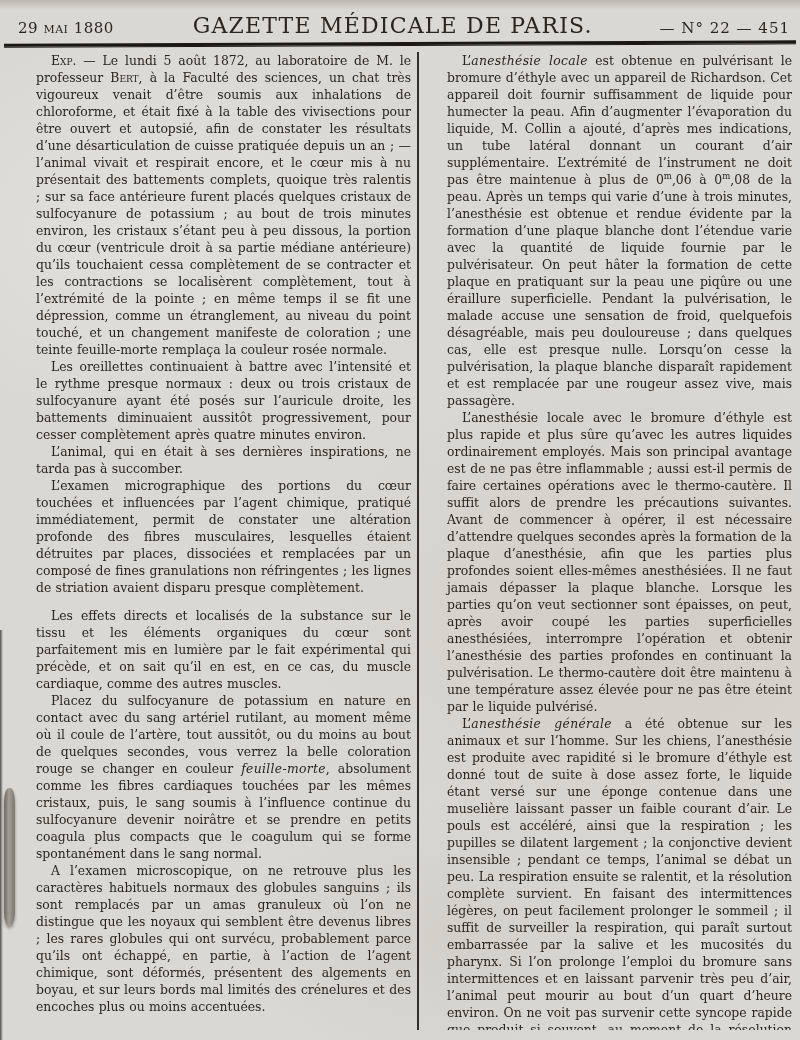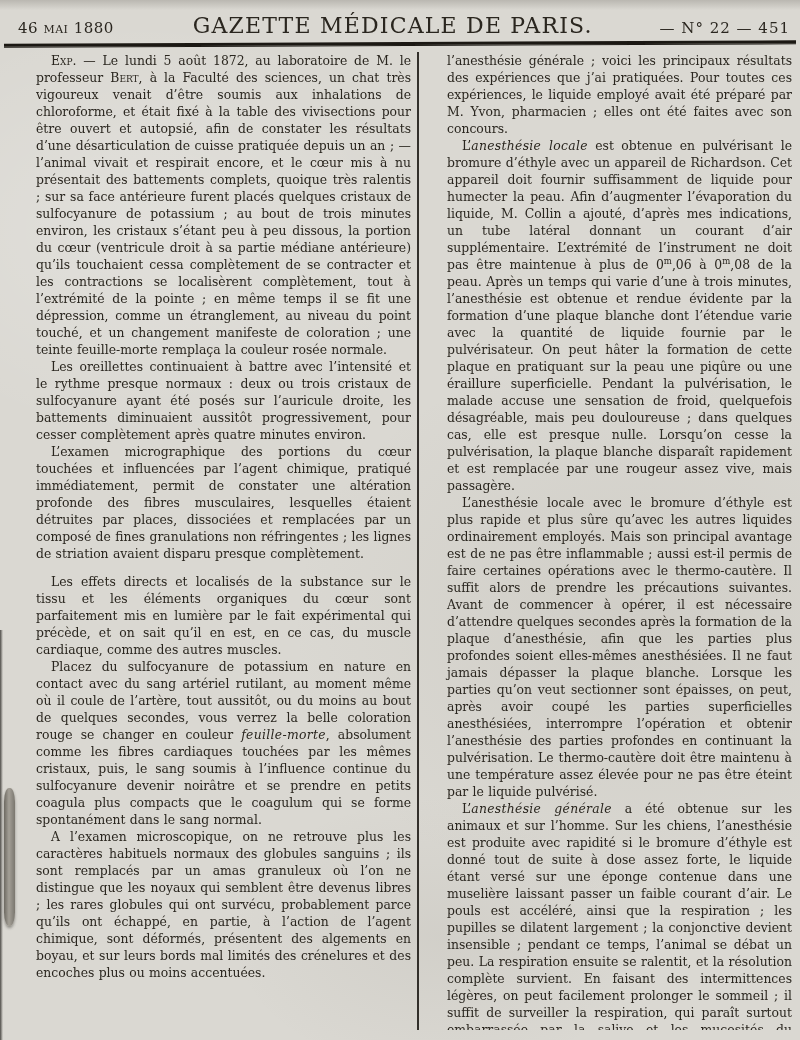--- a/index.html
+++ b/index.html
@@ -77,45 +77,45 @@
   .top-ghost{
     position:absolute;left:0;top:0;width:800px;height:10px;
     background:linear-gradient(to bottom,rgba(90,86,78,.25),rgba(0,0,0,0));
     pointer-events:none;
   }
 </style>
 </head>
 <body>
 
 <header class="masthead">
-  <span class="m-date"><span>46</span> <span class="month">mai</span> <span>1880</span></span>
+  <span class="m-date"><span>29</span> <span class="month">mai</span> <span>1880</span></span>
   <span class="m-title">GAZETTE MÉDICALE DE PARIS.</span>
   <span class="m-issue">— N° 22 — 451</span>
 </header>
 <div class="masthead-rule"></div>
 
 <main class="columns">
 
   <section class="col col-left">
     <div>
         <p class="para"><span class="sc">Exp.</span><span> — Le lundi 5 août 1872, au laboratoire de M. le professeur </span><span class="sc">Bert</span><span>, à la Faculté des sciences, un chat très vigoureux venait d’être soumis aux inhalations de chloroforme, et était fixé à la table des vivisections pour être ouvert et autopsié, afin de constater les résultats d’une désarticulation de cuisse pratiquée depuis un an ; — l’animal vivait et respirait encore, et le cœur mis à nu présentait des battements complets, quoique très ralentis ; sur sa face antérieure furent placés quelques cristaux de sulfocyanure de potassium ; au bout de trois minutes environ, les cristaux s’étant peu à peu dissous, la portion du cœur (ventricule droit à sa partie médiane antérieure) qu’ils touchaient cessa complètement de se contracter et les contractions se localisèrent complètement, tout à l’extrémité de la pointe ; en même temps il se fit une dépression, comme un étranglement, au niveau du point touché, et un changement manifeste de coloration ; une teinte feuille-morte remplaça la couleur rosée normale.</span></p>
         <p class="para"><span>Les oreillettes continuaient à battre avec l’intensité et le rythme presque normaux : deux ou trois cristaux de sulfocyanure ayant été posés sur l’auricule droite, les battements diminuaient aussitôt progressivement, pour cesser complètement après quatre minutes environ.</span></p>
+        <p class="para"><span>L’animal, qui en était à ses dernières inspirations, ne tarda pas à succomber.</span></p>
         <p class="para"><span>L’examen micrographique des portions du cœur touchées et influencées par l’agent chimique, pratiqué immédiatement, permit de constater une altération profonde des fibres musculaires, lesquelles étaient détruites par places, dissociées et remplacées par un composé de fines granulations non réfringentes ; les lignes de striation avaient disparu presque complètement.</span></p>
         <p class="para spaced"><span>Les effets directs et localisés de la substance sur le tissu et les éléments organiques du cœur sont parfaitement mis en lumière par le fait expérimental qui précède, et on sait qu’il en est, en ce cas, du muscle cardiaque, comme des autres muscles.</span></p>
         <p class="para"><span>Placez du sulfocyanure de potassium en nature en contact avec du sang artériel rutilant, au moment même où il coule de l’artère, tout aussitôt, ou du moins au bout de quelques secondes, vous verrez la belle coloration rouge se changer en couleur </span><i>feuille-morte</i><span>, absolument comme les fibres cardiaques touchées par les mêmes cristaux, puis, le sang soumis à l’influence continue du sulfocyanure devenir noirâtre et se prendre en petits coagula plus compacts que le coagulum qui se forme spontanément dans le sang normal.</span></p>
         <p class="para"><span>A l’examen microscopique, on ne retrouve plus les caractères habituels normaux des globules sanguins ; ils sont remplacés par un amas granuleux où l’on ne distingue que les noyaux qui semblent être devenus libres ; les rares globules qui ont survécu, probablement parce qu’ils ont échappé, en partie, à l’action de l’agent chimique, sont déformés, présentent des algements en boyau, et sur leurs bords mal limités des crénelures et des encoches plus ou moins accentuées.</span></p>
       </div>
 
   </section>
 
   <div class="col-divider"></div>
 
   <section class="col col-right">
     <div>
-        <p class="para noindent"><span>l’anesthésie générale ; voici les principaux résultats des expériences que j’ai pratiquées. Pour toutes ces expériences, le liquide employé avait été préparé par M. Yvon, pharmacien ; elles ont été faites avec son concours.</span></p>
         <p class="para"><span>L’</span><i>anesthésie locale</i><span> est obtenue en pulvérisant le bromure d’éthyle avec un appareil de Richardson. Cet appareil doit fournir suffisamment de liquide pour humecter la peau. Afin d’augmenter l’évaporation du liquide, M. Collin a ajouté, d’après mes indications, un tube latéral donnant un courant d’air supplémentaire. L’extrémité de l’instrument ne doit pas être maintenue à plus de 0</span><sup>m</sup><span>,06 à 0</span><sup>m</sup><span>,08 de la peau. Après un temps qui varie d’une à trois minutes, l’anesthésie est obtenue et rendue évidente par la formation d’une plaque blanche dont l’étendue varie avec la quantité de liquide fournie par le pulvérisateur. On peut hâter la formation de cette plaque en pratiquant sur la peau une piqûre ou une éraillure superficielle. Pendant la pulvérisation, le malade accuse une sensation de froid, quelquefois désagréable, mais peu douloureuse ; dans quelques cas, elle est presque nulle. Lorsqu’on cesse la pulvérisation, la plaque blanche disparaît rapidement et est remplacée par une rougeur assez vive, mais passagère.</span></p>
         <p class="para"><span>L’anesthésie locale avec le bromure d’éthyle est plus rapide et plus sûre qu’avec les autres liquides ordinairement employés. Mais son principal avantage est de ne pas être inflammable ; aussi est-il permis de faire certaines opérations avec le thermo-cautère. Il suffit alors de prendre les précautions suivantes. Avant de commencer à opérer, il est nécessaire d’attendre quelques secondes après la formation de la plaque d’anesthésie, afin que les parties plus profondes soient elles-mêmes anesthésiées. Il ne faut jamais dépasser la plaque blanche. Lorsque les parties qu’on veut sectionner sont épaisses, on peut, après avoir coupé les parties superficielles anesthésiées, interrompre l’opération et obtenir l’anesthésie des parties profondes en continuant la pulvérisation. Le thermo-cautère doit être maintenu à une température assez élevée pour ne pas être éteint par le liquide pulvérisé.</span></p>
         <p class="para"><span>L’</span><i>anesthésie générale</i><span> a été obtenue sur les animaux et sur l’homme. Sur les chiens, l’anesthésie est produite avec rapidité si le bromure d’éthyle est donné tout de suite à dose assez forte, le liquide étant versé sur une éponge contenue dans une muselière laissant passer un faible courant d’air. Le pouls est accéléré, ainsi que la respiration ; les pupilles se dilatent largement ; la conjonctive devient insensible ; pendant ce temps, l’animal se débat un peu. La respiration ensuite se ralentit, et la résolution complète survient. En faisant des intermittences légères, on peut facilement prolonger le sommeil ; il suffit de surveiller la respiration, qui paraît surtout embarrassée par la salive et les mucosités du pharynx. Si l’on prolonge l’emploi du bromure sans intermittences et en laissant parvenir très peu d’air, l’animal peut mourir au bout d’un quart d’heure environ. On ne voit pas survenir cette syncope rapide que produit si souvent, au moment de la résolution musculaire, l’emploi du chloroforme. Le cochon d’Inde et le lapin s’endorment rapidement sans agitation ; sur eux, également, la surveillance de la respiration et l’emploi gradué du bromure permettent d’entretenir le sommeil.</span></p>
       </div>
   </section>
 
 </main>
 
 <div class="edge-shade"></div>
 <div class="fold-artifact"></div>

